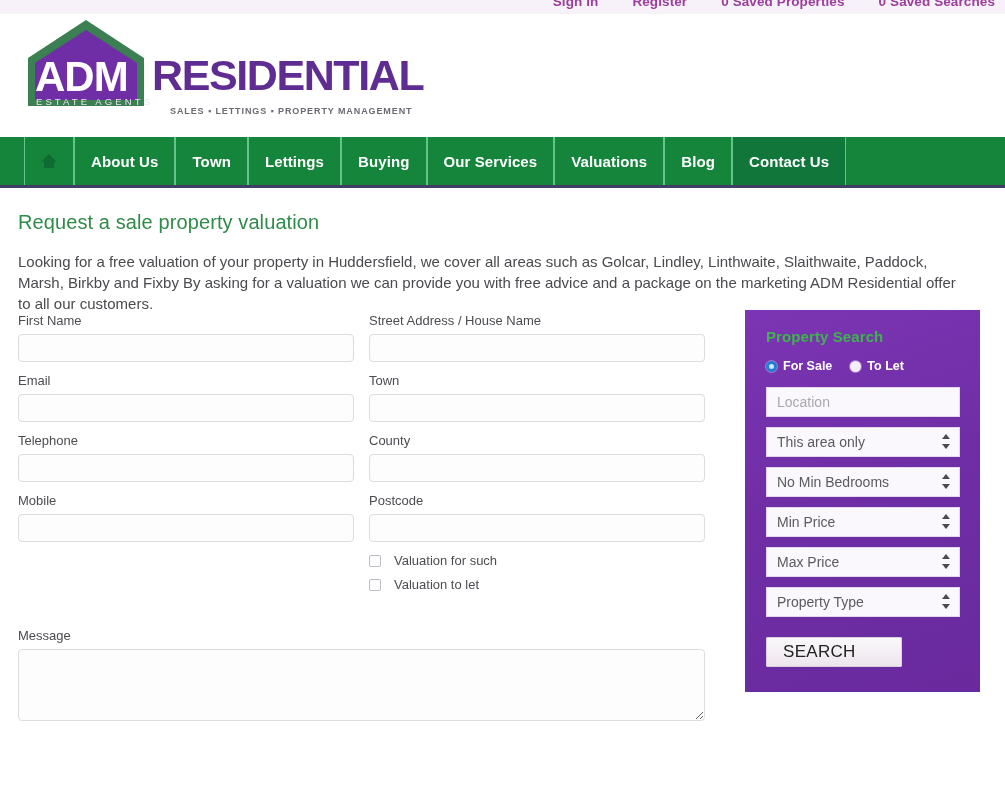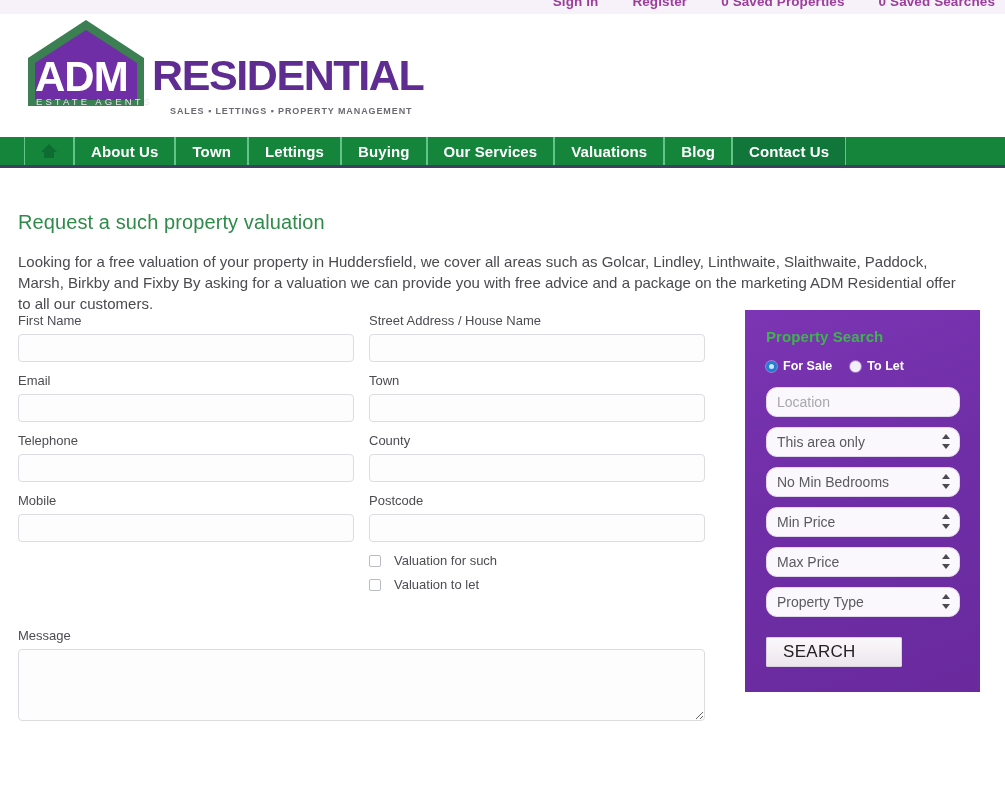--- a/index.html
+++ b/index.html
@@ -104,21 +104,21 @@
     color: #6a6a72;
     font-weight: 600;
   }
 
   
   .nav {
     position: absolute;
     left: 0;
     top: 137px;
     width: 1005px;
-    height: 31px;
+    height: 51px;
     background: #15853c;
     border-bottom: 3px solid #3e3f63;
     box-sizing: border-box;
     display: flex;
     align-items: stretch;
   }
   .nav-spacer-left { width: 24px; flex: 0 0 24px; }
   .nav-item {
     position: relative;
     display: flex;
@@ -293,21 +293,21 @@
   }
 
   .sp-input,
   .sp-select {
     display: block;
     width: 194px;
     height: 30px;
     box-sizing: border-box;
     margin-bottom: 10px;
     border: 1px solid #e2d8ec;
-    border-radius: 11px;
+    border-radius: 0;
     background: #fbf8fd;
     padding: 0 10px;
     font-size: 14px;
     color: #5a5a60;
     font-family: "Liberation Sans", sans-serif;
     outline: none;
   }
   .sp-input::placeholder { color: #a9a6ad; }
 
   .sp-select-wrap { position: relative; width: 194px; }
@@ -411,21 +411,21 @@
       </div>
     <div class="nav-item active">
         <span>Contact Us</span>
       </div>
 
     <div class="nav-tail"></div>
   </nav>
 
   <div class="content">
 
-    <h1 class="page-title">Request a such property valuation</h1>
+    <h1 class="page-title">Request a sale property valuation</h1>
     <p class="intro">Looking for a free valuation of your property in Huddersfield, we cover all areas such as Golcar, Lindley, Linthwaite, Slaithwaite, Paddock, Marsh, Birkby and Fixby By asking for a valuation we can provide you with free advice and a package on the marketing ADM Residential offer to all our customers.</p>
 
     <form class="form">
 
       <div class="col-left">
 
         <div class="field">
           <label class="field-label">First Name</label>
           <input class="text-input" type="text" placeholder="" style="">
         </div>

